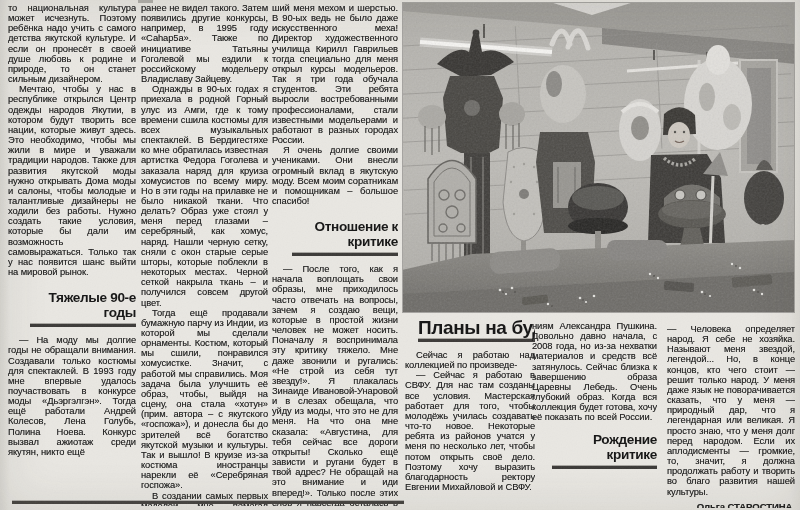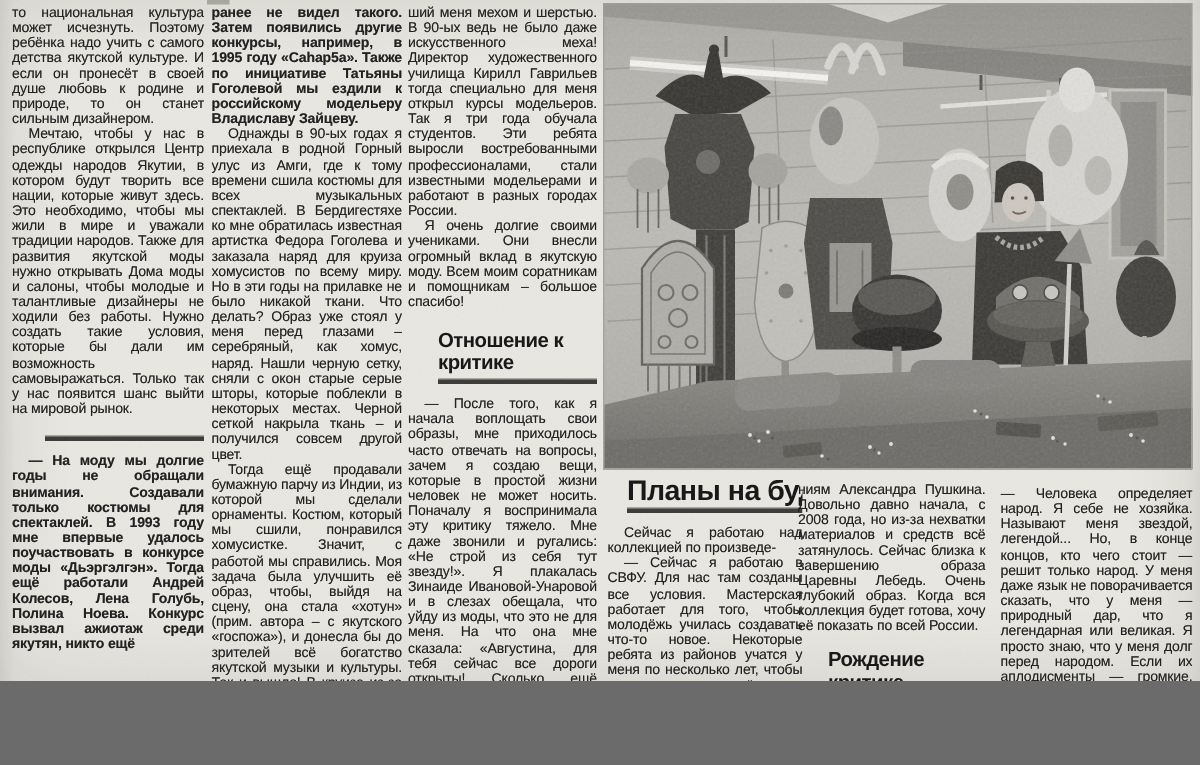--- a/index.html
+++ b/index.html
@@ -1,32 +1,32 @@
 <!DOCTYPE html>
 <html lang="ru"><head>
 <meta charset="utf-8">
 <style>
   html,body{margin:0;padding:0;background:#6b6b6b;}
   .page{
-    position:relative;width:800px;height:454px;overflow:hidden;
+    position:relative;width:800px;height:510px;overflow:hidden;
     background:linear-gradient(90deg,#dcdad5 0,#e9e7e2 10px,#e9e7e2 790px,#e2e0db 800px);
     font-family:"Liberation Sans",sans-serif;color:#1e1e1e;
   }
   .page::after{
     content:"";position:absolute;inset:0;pointer-events:none;
     box-shadow:inset 0 0 45px 6px rgba(60,55,45,.10);
   }
   .col{position:absolute;overflow:hidden;text-align:justify;}
   .col p{margin:0;font-size:9.4px;line-height:10.15px;letter-spacing:-0.1px;
          text-shadow:0 0 .4px rgba(40,40,40,.55);}
   .col p.ind{text-indent:11px;}
-  .col p.b{font-weight:bold;}
+  .col p.b{font-weight:normal;}
   .h-wrap{margin:13px 0 8px 0;}
   .h-wrap h2{margin:0;font-size:13.6px;line-height:15px;font-weight:bold;color:#141414;
-             letter-spacing:-0.35px;text-align:left;}
+             letter-spacing:-0.35px;text-align:right;}
   .h-rule{height:3px;background:#3c3a38;margin-top:3px;border-top:1px solid #a9a7a2;}
   [data-name="column-4"] .h-wrap{margin-top:0;}
   [data-name="column-4"] h2{white-space:nowrap;font-size:19px;}
   [data-name="column-5"] .h-wrap{margin-top:9px;}
   .byline{font-weight:bold;text-align:right;margin-top:5px !important;font-size:9.6px !important;
           line-height:10.8px !important;}
   .photo{position:absolute;left:402px;top:2px;}
   .bottom-rule{position:absolute;left:12px;top:500px;width:392px;height:3px;
                background:#45433f;border-top:1px solid #b3b1ac;}
   .smudge{position:absolute;left:138px;top:0;width:15px;height:3px;background:#8a8884;opacity:.6;}
@@ -36,20 +36,21 @@
 <body>
 
 <div class="page" data-name="newspaper-page">
 
   <div class="smudge" data-name="print-smudge"></div>
 
   <div class="col" style="left:8px;top:3px;width:128px;height:503px" data-name="column-1">
       <p data-name="paragraph">то национальная культура может исчезнуть. Поэтому ребёнка надо учить с самого детства якутской культуре. И если он пронесёт в своей душе любовь к родине и природе, то он станет сильным дизайнером.</p>
       <p data-name="paragraph" class="ind">Мечтаю, чтобы у нас в республике открылся Центр одежды народов Якутии, в котором будут творить все нации, которые живут здесь. Это необходимо, чтобы мы жили в мире и уважали традиции народов. Также для развития якутской моды нужно открывать Дома моды и салоны, чтобы молодые и талантливые дизайнеры не ходили без работы. Нужно создать такие условия, которые бы дали им возможность самовыражаться. Только так у нас появится шанс выйти на мировой рынок.</p>
       <div class="h-wrap" data-name="section-heading-wrap" style="margin-left: 22px;">
+        <h2 data-name="section-heading">Тяжелые 90-е годы</h2>
         <div class="h-rule" data-name="heading-rule"></div>
       </div>
       <p data-name="paragraph" class="ind b">— На моду мы долгие годы не обращали внимания. Создавали только костюмы для спектаклей. В 1993 году мне впервые удалось поучаствовать в конкурсе моды «Дьэргэлгэн». Тогда ещё работали Андрей Колесов, Лена Голубь, Полина Ноева. Конкурс вызвал ажиотаж среди якутян, никто ещё</p>
     </div>
   <div class="col" style="left:141px;top:3px;width:127px;height:503px" data-name="column-2">
       <p data-name="paragraph" class="b">ранее не видел такого. Затем появились другие конкурсы, например, в 1995 году «Саһар5а». Также по инициативе Татьяны Гоголевой мы ездили к российскому модельеру Владиславу Зайцеву.</p>
       <p data-name="paragraph" class="ind">Однажды в 90-ых годах я приехала в родной Горный улус из Амги, где к тому времени сшила костюмы для всех музыкальных спектаклей. В Бердигестяхе ко мне обратилась известная артистка Федора Гоголева и заказала наряд для круиза хомусистов по всему миру. Но в эти годы на прилавке не было никакой ткани. Что делать? Образ уже стоял у меня перед глазами – серебряный, как хомус, наряд. Нашли черную сетку, сняли с окон старые серые шторы, которые поблекли в некоторых местах. Черной сеткой накрыла ткань – и получился совсем другой цвет.</p>
       <p data-name="paragraph" class="ind">Тогда ещё продавали бумажную парчу из Индии, из которой мы сделали орнаменты. Костюм, который мы сшили, понравился хомусистке. Значит, с работой мы справились. Моя задача была улучшить её образ, чтобы, выйдя на сцену, она стала «хотун» (прим. автора – с якутского «госпожа»), и донесла бы до зрителей всё богатство якутской музыки и культуры. Так и вышло! В круизе из-за костюма иностранцы нарекли её «Серебряная госпожа».</p>
       <p data-name="paragraph" class="ind">В создании самых первых моделей мне помогал Сахабулт во главе с Никифором Петровым, снабжав-</p>
     </div>

